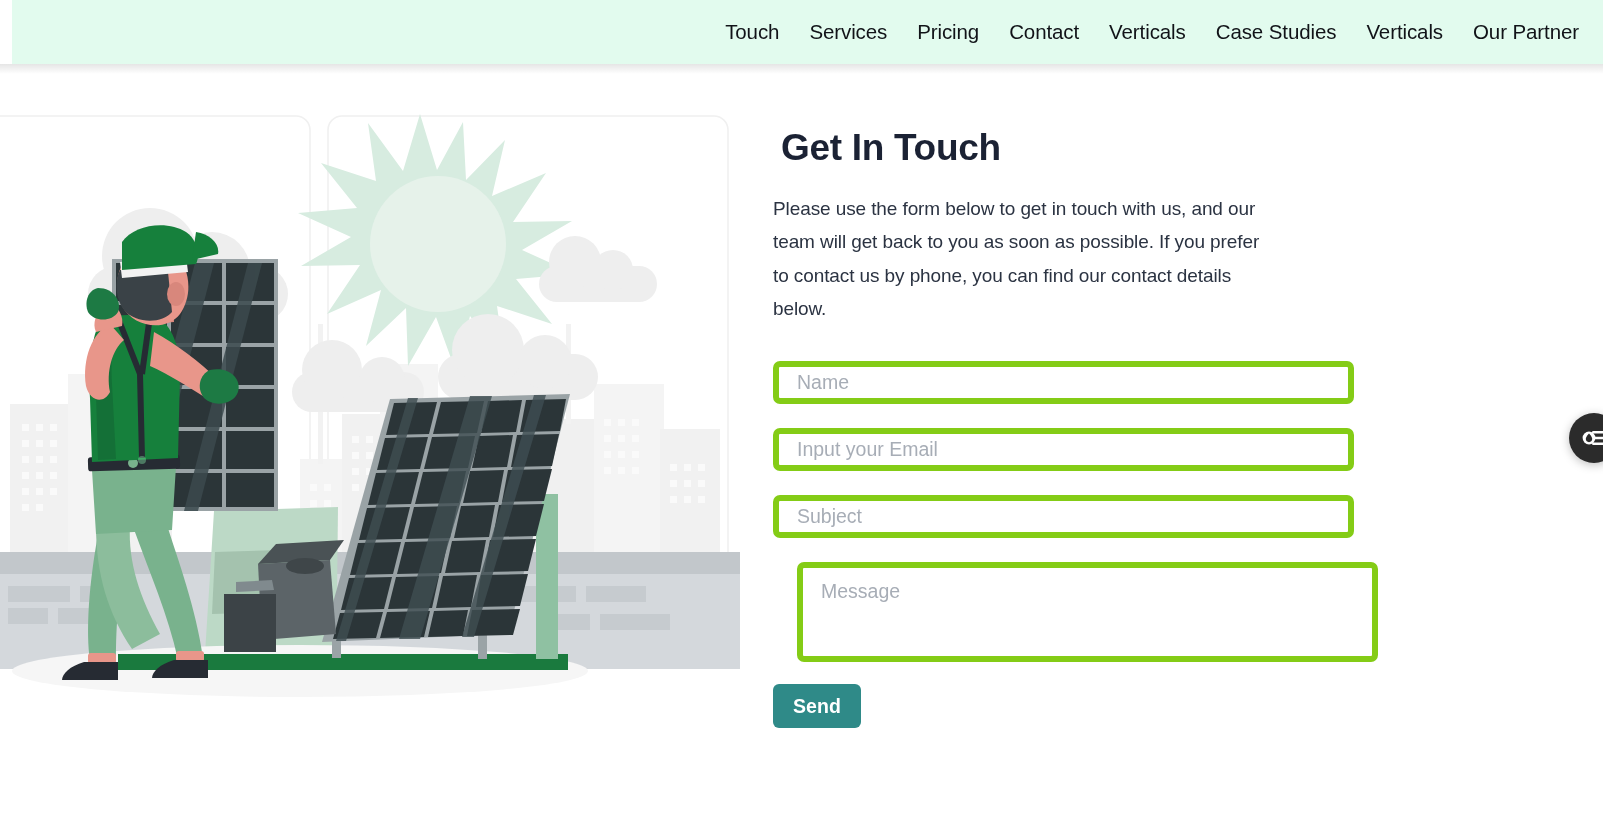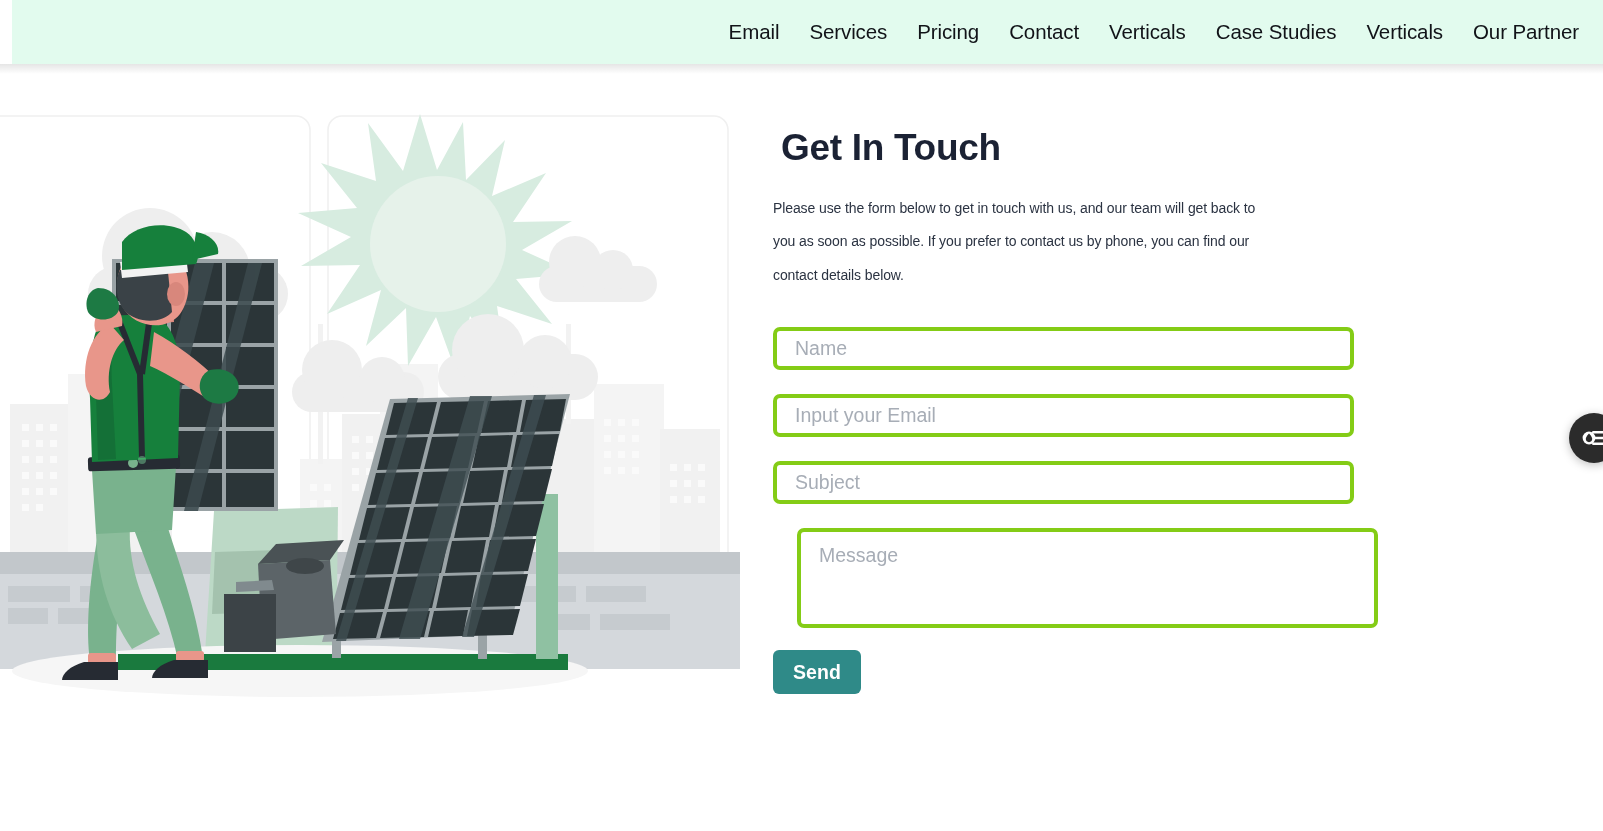--- a/index.html
+++ b/index.html
@@ -86,34 +86,34 @@
   .page-title {
     font-size: 37px;
     font-weight: bold;
     color: #1b2234;
     margin: 8px;
     letter-spacing: -0.3px;
     line-height: 1.1;
   }
   .page-desc {
     margin: 23px 0 0 0;
-    font-size: 14px;
+    font-size: 19px;
     line-height: 33.5px;
     color: #2b3342;
     width: 500px;
     letter-spacing: -0.1px;
   }
   .form {
     margin-top: 35px;
   }
   .field {
     display: block;
     width: 581px;
     height: 43px;
-    border: 4px solid #84cc16;
+    border: 6px solid #84cc16;
     border-radius: 7px;
     background: #ffffff;
     font-size: 19.5px;
     font-family: "Liberation Sans", sans-serif;
     color: #2b3342;
     padding: 0 18px;
     margin-bottom: 24px;
     outline: none;
   }
   .field::placeholder { color: #a7adb6; opacity: 1; }
@@ -158,21 +158,21 @@
     z-index: 30;
   }
 </style>
 </head>
 <body>
 
 <div id="page">
 
   <nav class="navbar">
     <ul class="nav-list">
-      <li class="nav-item">Email</li>
+      <li class="nav-item">Touch</li>
       <li class="nav-item">Services</li>
       <li class="nav-item">Pricing</li>
       <li class="nav-item">Contact</li>
       <li class="nav-item">Verticals</li>
       <li class="nav-item">Case Studies</li>
       <li class="nav-item">Verticals</li>
       <li class="nav-item">Our Partner</li>
     </ul>
   </nav>
   <div class="nav-white-notch"></div>

